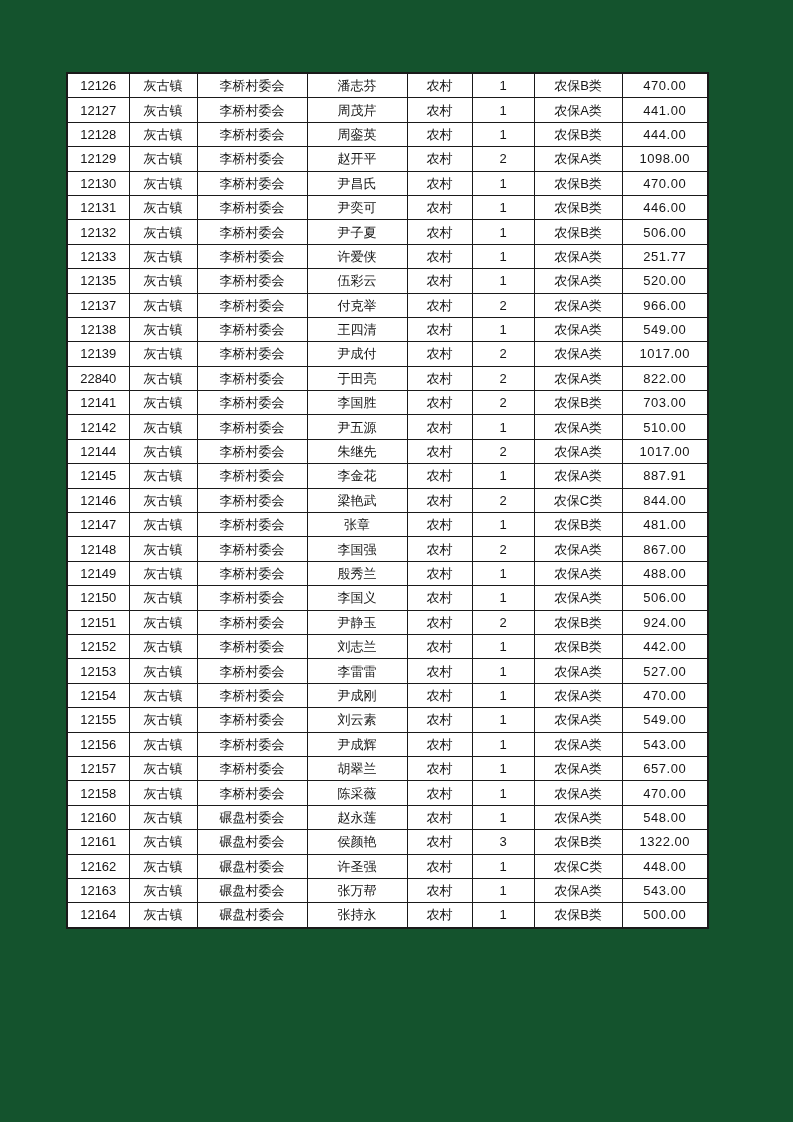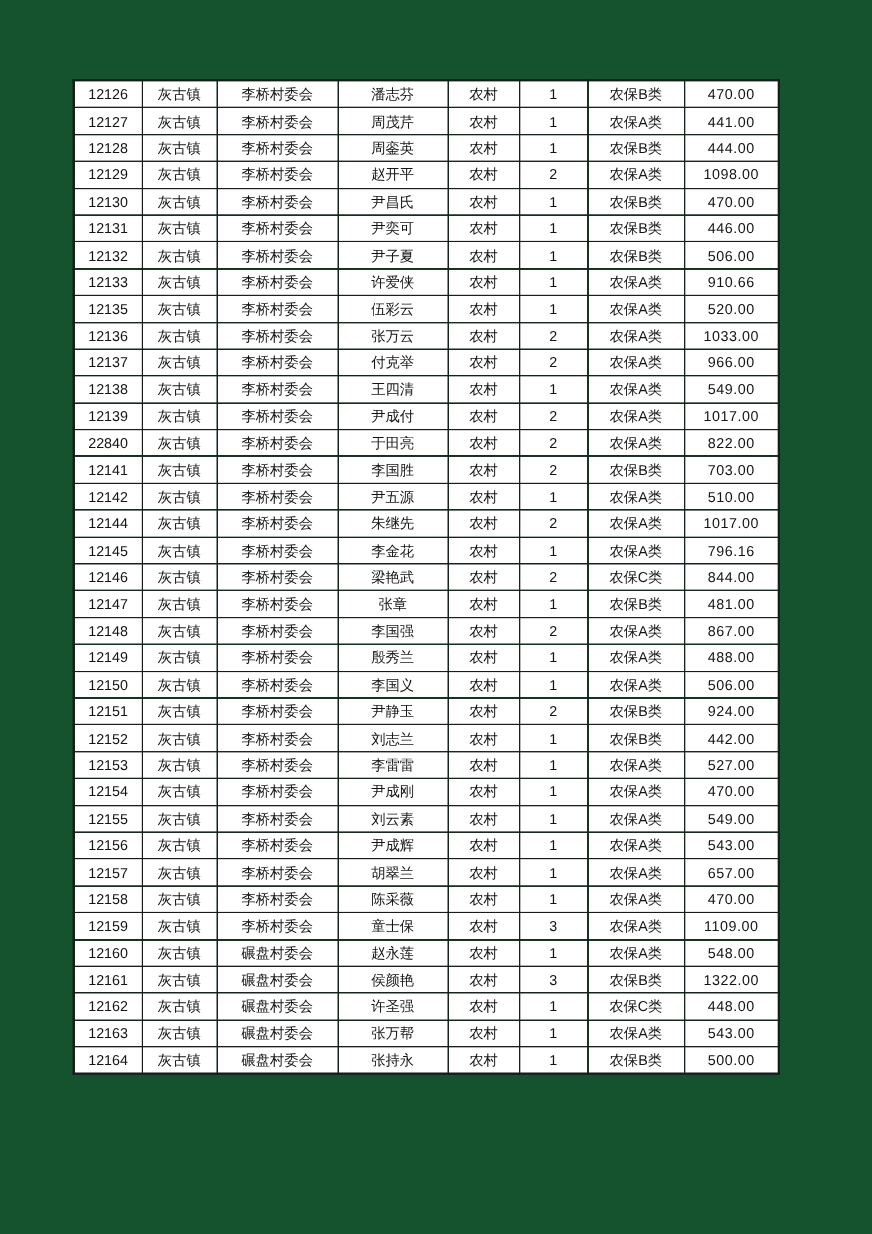--- a/index.html
+++ b/index.html
@@ -134,43 +134,33 @@
           <td class="c-amount-cell">506.00</td>
         </tr>
         <tr>
           <td>12133</td>
           <td>灰古镇</td>
           <td>李桥村委会</td>
           <td>许爱侠</td>
           <td>农村</td>
           <td>1</td>
           <td>农保A类</td>
-          <td class="c-amount-cell">910.66</td>
+          <td class="c-amount-cell">251.77</td>
         </tr>
         <tr>
           <td>12135</td>
           <td>灰古镇</td>
           <td>李桥村委会</td>
           <td>伍彩云</td>
           <td>农村</td>
           <td>1</td>
           <td>农保A类</td>
           <td class="c-amount-cell">520.00</td>
         </tr>
         <tr>
-          <td>12136</td>
-          <td>灰古镇</td>
-          <td>李桥村委会</td>
-          <td>张万云</td>
-          <td>农村</td>
-          <td>2</td>
-          <td>农保A类</td>
-          <td class="c-amount-cell">1033.00</td>
-        </tr>
-        <tr>
           <td>12137</td>
           <td>灰古镇</td>
           <td>李桥村委会</td>
           <td>付克举</td>
           <td>农村</td>
           <td>2</td>
           <td>农保A类</td>
           <td class="c-amount-cell">966.00</td>
         </tr>
         <tr>
@@ -234,21 +224,21 @@
           <td class="c-amount-cell">1017.00</td>
         </tr>
         <tr>
           <td>12145</td>
           <td>灰古镇</td>
           <td>李桥村委会</td>
           <td>李金花</td>
           <td>农村</td>
           <td>1</td>
           <td>农保A类</td>
-          <td class="c-amount-cell">796.16</td>
+          <td class="c-amount-cell">887.91</td>
         </tr>
         <tr>
           <td>12146</td>
           <td>灰古镇</td>
           <td>李桥村委会</td>
           <td>梁艳武</td>
           <td>农村</td>
           <td>2</td>
           <td>农保C类</td>
           <td class="c-amount-cell">844.00</td>
@@ -365,30 +355,20 @@
         </tr>
         <tr>
           <td>12158</td>
           <td>灰古镇</td>
           <td>李桥村委会</td>
           <td>陈采薇</td>
           <td>农村</td>
           <td>1</td>
           <td>农保A类</td>
           <td class="c-amount-cell">470.00</td>
-        </tr>
-        <tr>
-          <td>12159</td>
-          <td>灰古镇</td>
-          <td>李桥村委会</td>
-          <td>童士保</td>
-          <td>农村</td>
-          <td>3</td>
-          <td>农保A类</td>
-          <td class="c-amount-cell">1109.00</td>
         </tr>
         <tr>
           <td>12160</td>
           <td>灰古镇</td>
           <td>碾盘村委会</td>
           <td>赵永莲</td>
           <td>农村</td>
           <td>1</td>
           <td>农保A类</td>
           <td class="c-amount-cell">548.00</td>

